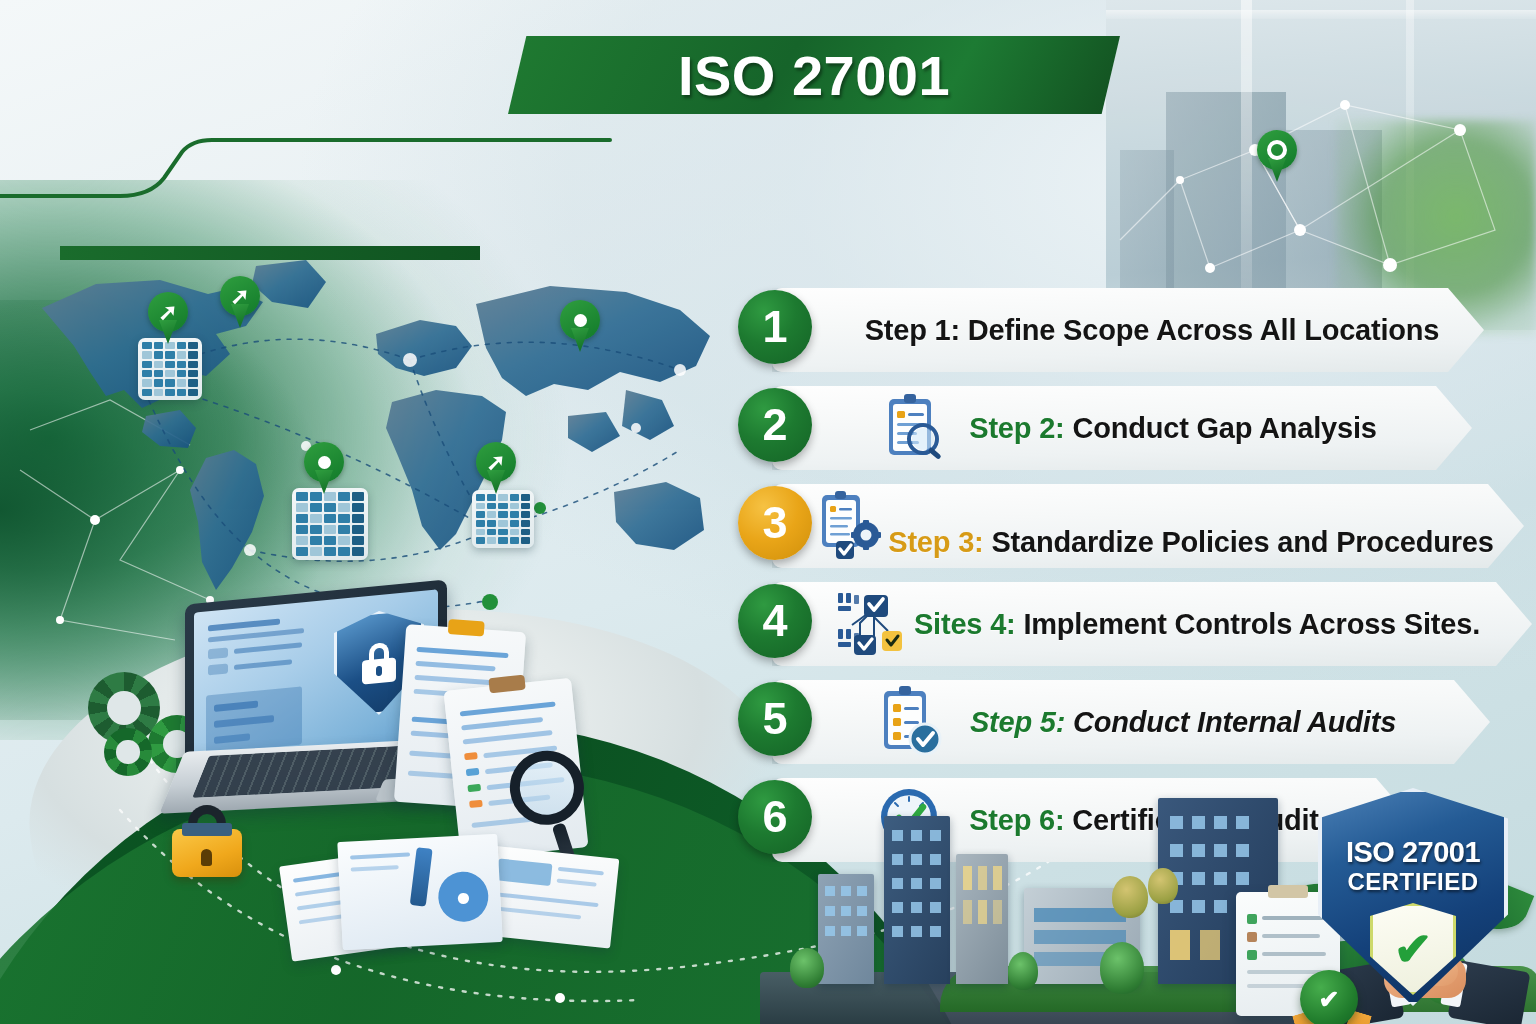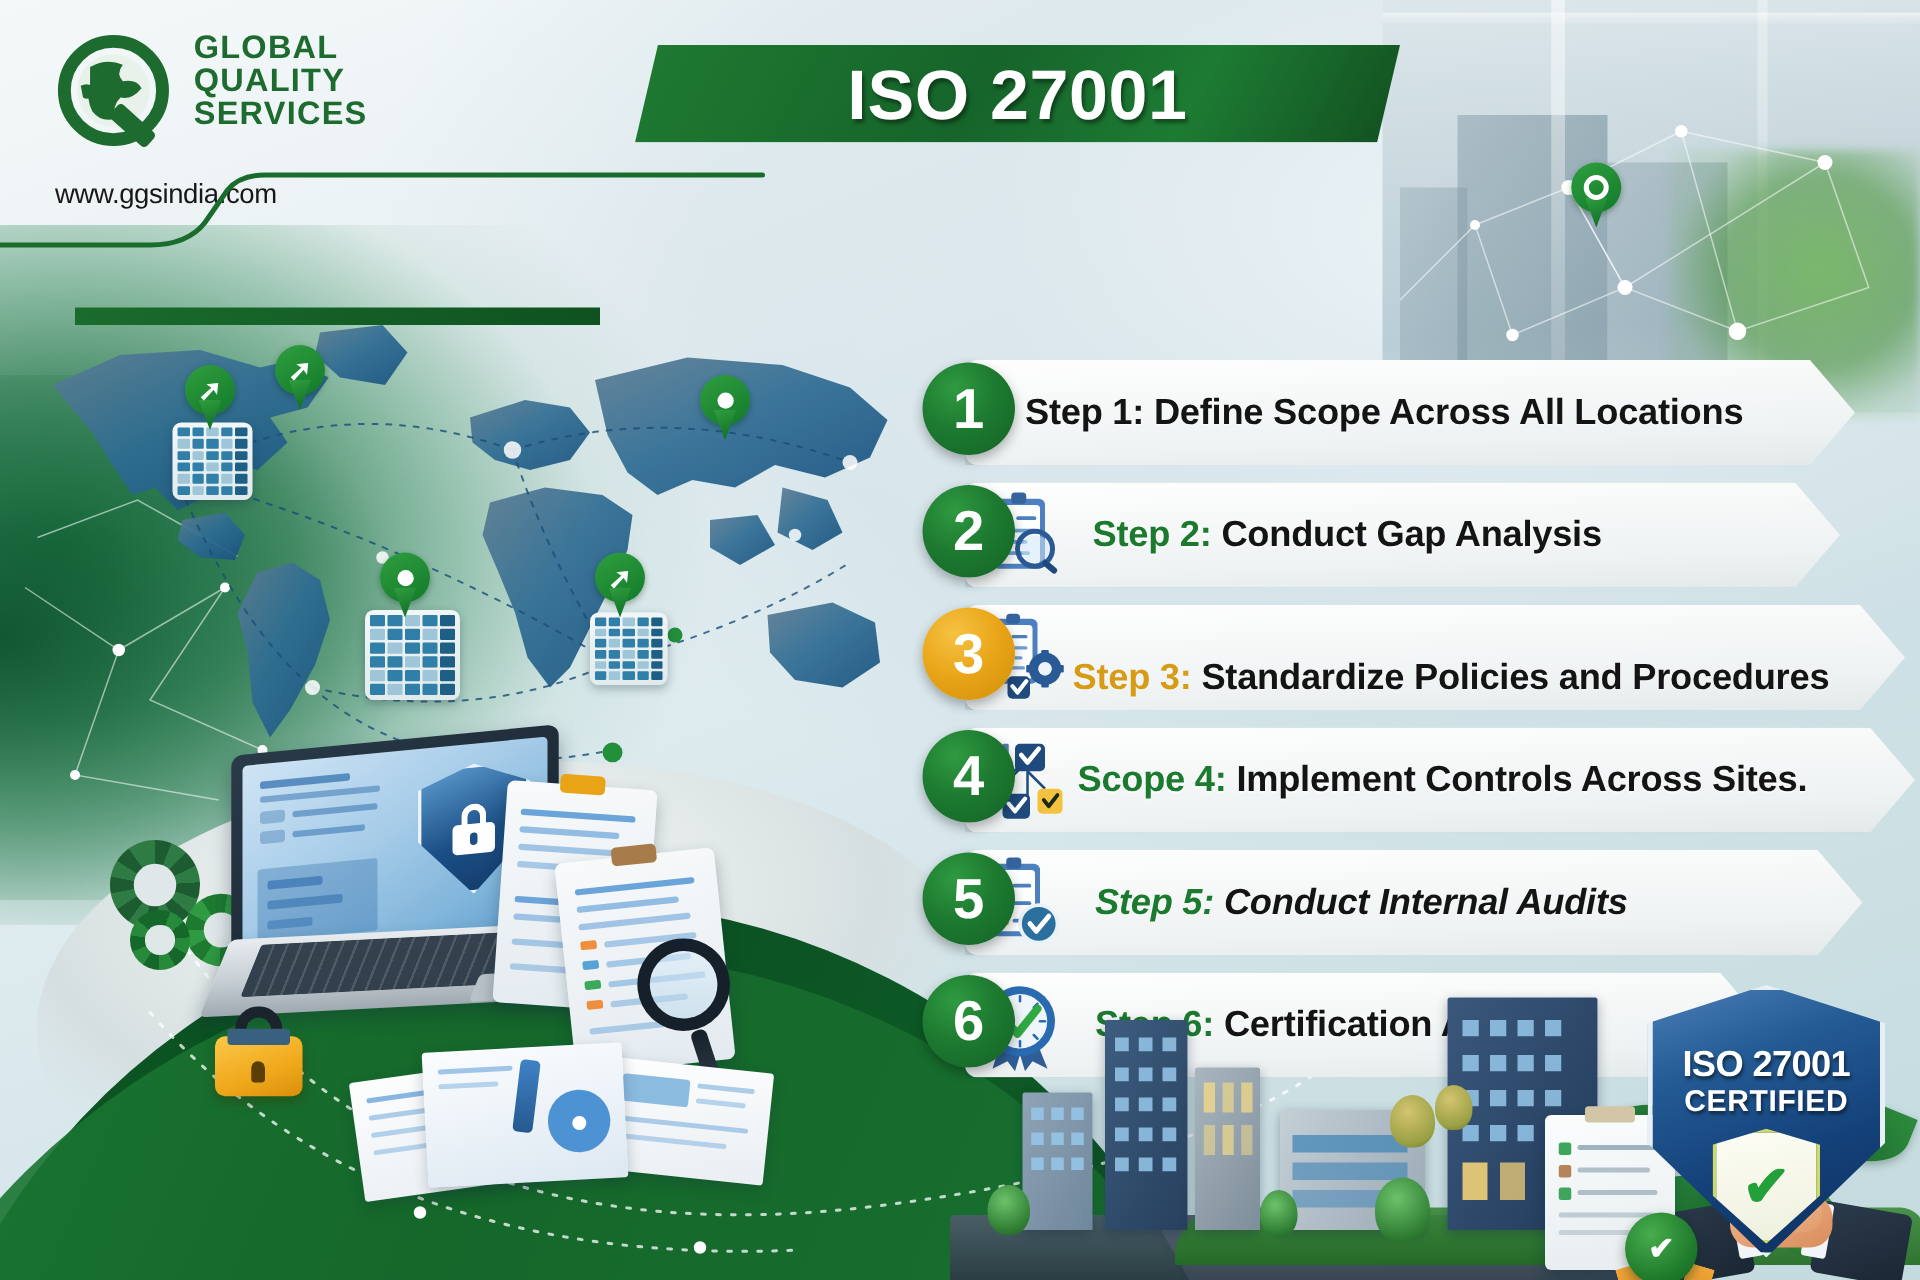--- a/index.html
+++ b/index.html
@@ -114,21 +114,21 @@
 
   
   .steps{ position:absolute; left:738px; top:282px; width:780px; }
   .step-row{ position:relative; height:96px; margin-bottom:2px; }
   .step-bar{
     position:absolute; left:34px; top:6px; height:84px;
     background:linear-gradient(178deg,#fefefe 0%,#f6f8f8 38%,#eef2f3 72%,#e3e9ea 100%);
     clip-path:polygon(0 0, calc(100% - 36px) 0, 100% 50%, calc(100% - 36px) 100%, 0 100%);
     border-radius:10px 0 0 10px;
     box-shadow:0 5px 11px rgba(25,55,65,.22);
-    display:flex; align-items:center;
+    display:flex; align-items:center;justify-content:center;
   }
   .badge{
     position:absolute; left:0; top:8px; width:74px; height:74px; border-radius:50%;
     display:flex; align-items:center; justify-content:center;
     font-size:45px; font-weight:bold; color:#fff;
     box-shadow:0 4px 9px rgba(0,0,0,.3);
     z-index:3;
   }
   .badge.green{ background:radial-gradient(circle at 35% 28%, #2f9a41 0%, #1d7a30 45%, #146326 100%); }
   .badge.gold{ background:radial-gradient(circle at 35% 28%, #f6c243 0%, #e9a518 48%, #cf8f0a 100%); }
@@ -493,37 +493,20 @@
     </div>
   </div>
 
   <div class="pin" style="left:1257px;top:130px;z-index:6;">
     <div class="tail" style="background:linear-gradient(160deg,#2f9e3f,#0f6a24);"></div>
     <div class="head" style="background:linear-gradient(150deg,#2f9e3f,#127a2a);">
       <span style="width:20px;height:20px;border-radius:50%;border:4px solid #fff;display:block;position:relative;z-index:2;"></span>
     </div>
   </div>
 
-  <div class="logo-block">
-    <div class="logo-row">
-      <svg width="108" height="108" viewBox="0 0 108 108">
-        <circle cx="50" cy="48" r="42" fill="none" stroke="#1d6b2e" stroke-width="11"></circle>
-        <circle cx="50" cy="48" r="31" fill="#e9f2ea"></circle>
-        <path d="M30 28 Q44 20 58 26 Q52 34 58 40 Q70 38 74 46 Q66 56 56 54 Q48 62 52 72 Q40 76 32 66 Q26 54 30 42 Z" fill="#1d6b2e"></path>
-        <path d="M22 44 Q30 40 34 48 Q30 58 24 54 Z" fill="#1d6b2e"></path>
-        <rect x="56" y="58" width="42" height="16" rx="4" fill="#1d6b2e" transform="rotate(42 56 58)"></rect>
-      </svg>
-      <div class="logo-text">
-        <div>GLOBAL</div>
-        <div>QUALITY</div>
-        <div>SERVICES</div>
-      </div>
-    </div>
-    <div class="logo-url">www.ggsindia.com</div>
-  </div>
 
   <svg class="hdr-line" width="620" height="210" viewBox="0 0 620 210">
     <path d="M0 196 L120 196 Q150 196 164 178 L182 152 Q192 140 212 140 L610 140" fill="none" stroke="#1a6c2c" stroke-width="4" stroke-linecap="round"></path>
   </svg>
 
   <div class="title-wrap">
     <div class="banner-green">
       <span>ISO 27001</span>
     </div>
   </div>
@@ -612,21 +595,21 @@
               <rect x="24" y="46" width="5" height="9" rx="1" opacity=".8"></rect>
             </g>
             <rect x="34" y="8" width="24" height="22" rx="4" fill="#1f4a7d"></rect>
             <path d="M39 17 l5 6 l9 -11" stroke="#fff" stroke-width="3.6" fill="none" stroke-linecap="round" stroke-linejoin="round"></path>
             <rect x="24" y="48" width="22" height="20" rx="4" fill="#1f4a7d"></rect>
             <path d="M29 56 l5 6 l8 -10" stroke="#fff" stroke-width="3.4" fill="none" stroke-linecap="round" stroke-linejoin="round"></path>
             <rect x="52" y="44" width="20" height="20" rx="4" fill="#f3c23f"></rect>
             <path d="M57 53 l4 5 l7 -9" stroke="#1a2b12" stroke-width="3" fill="none" stroke-linecap="round" stroke-linejoin="round"></path>
           </svg>
         </div>
-        <span class="step-label" style="margin-left:8px;"><span class="k-green">Scope 4:</span><span class="k-dark"> Implement Controls Across Sites.</span></span>
+        <span class="step-label" style="margin-left:8px;"><span class="k-green">Sites 4:</span><span class="k-dark"> Implement Controls Across Sites.</span></span>
       </div>
       <div class="badge green">4</div>
     </div>
 
     <div class="step-row">
       <div class="step-bar" style="width:718px;">
         <div class="step-icon">
           <svg viewBox="0 0 76 74" width="76" height="74">
             <rect x="12" y="6" width="42" height="58" rx="5" fill="#4d80bf"></rect>
             <rect x="16" y="11" width="34" height="49" rx="3" fill="#fdfefe"></rect>

